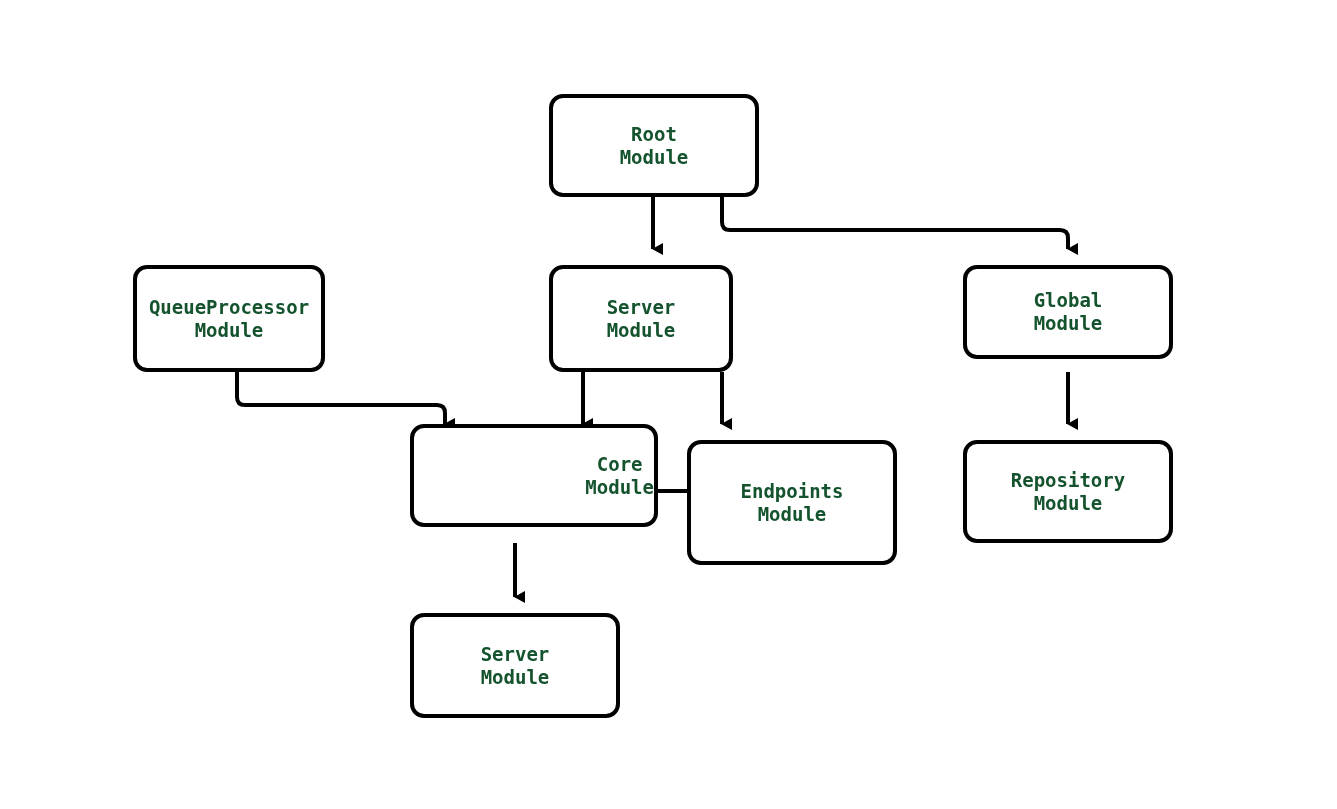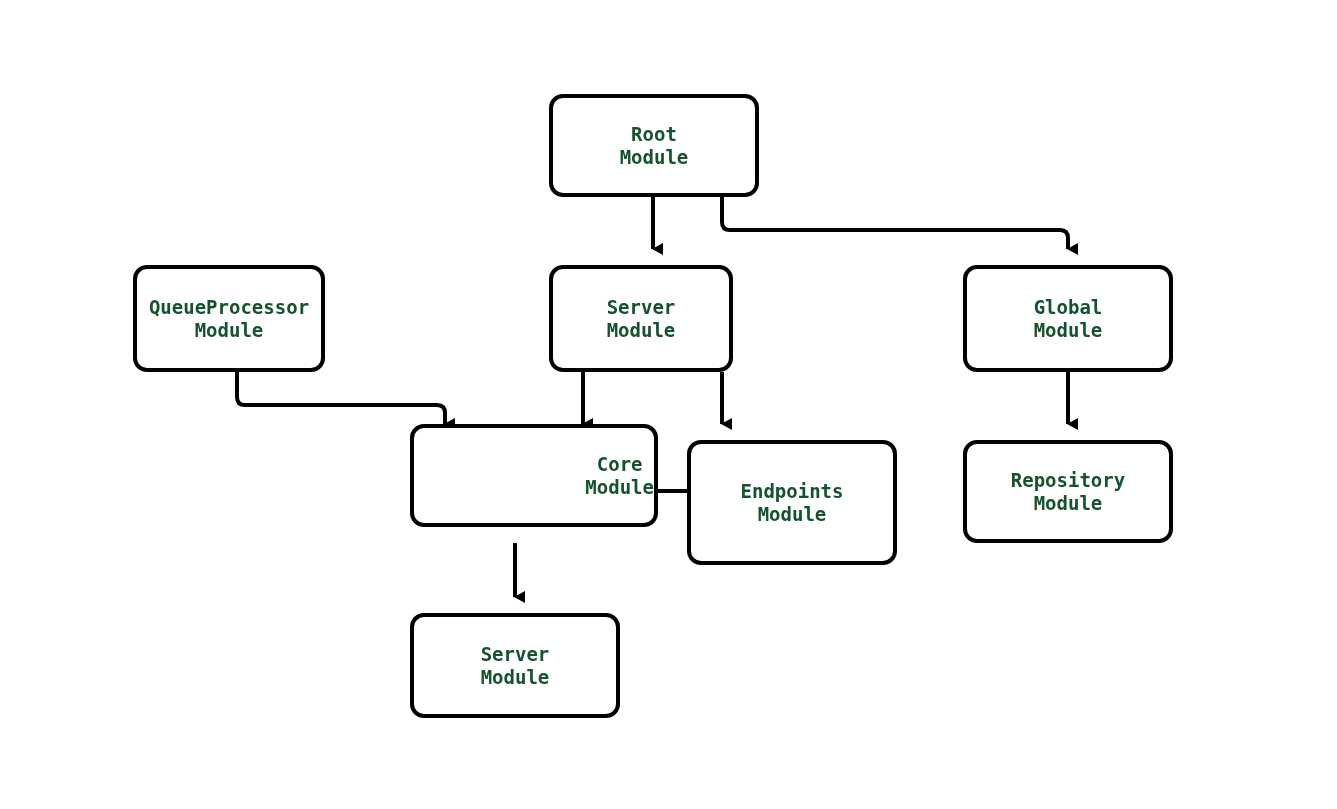--- a/index.html
+++ b/index.html
@@ -77,21 +77,21 @@
 Module</div>
       </div>
       <div class="node" style="left: 133px; top: 265px; width: 192px; height: 107px;">
         <div class="node-label">QueueProcessor
 Module</div>
       </div>
       <div class="node" style="left: 549px; top: 265px; width: 184px; height: 107px;">
         <div class="node-label">Server
 Module</div>
       </div>
-      <div class="node" style="left: 963px; top: 265px; width: 210px; height: 107px;">
+      <div class="node" style="left: 963px; top: 265px; width: 210px; height: 94px;">
         <div class="node-label">Global
 Module</div>
       </div>
       <div class="node" style="left: 410px; top: 424px; width: 248px; height: 103px; align-items: flex-end;">
         <div class="node-label">Core
 Module</div>
       </div>
       <div class="node" style="left: 687px; top: 440px; width: 210px; height: 125px;">
         <div class="node-label">Endpoints
 Module</div>

